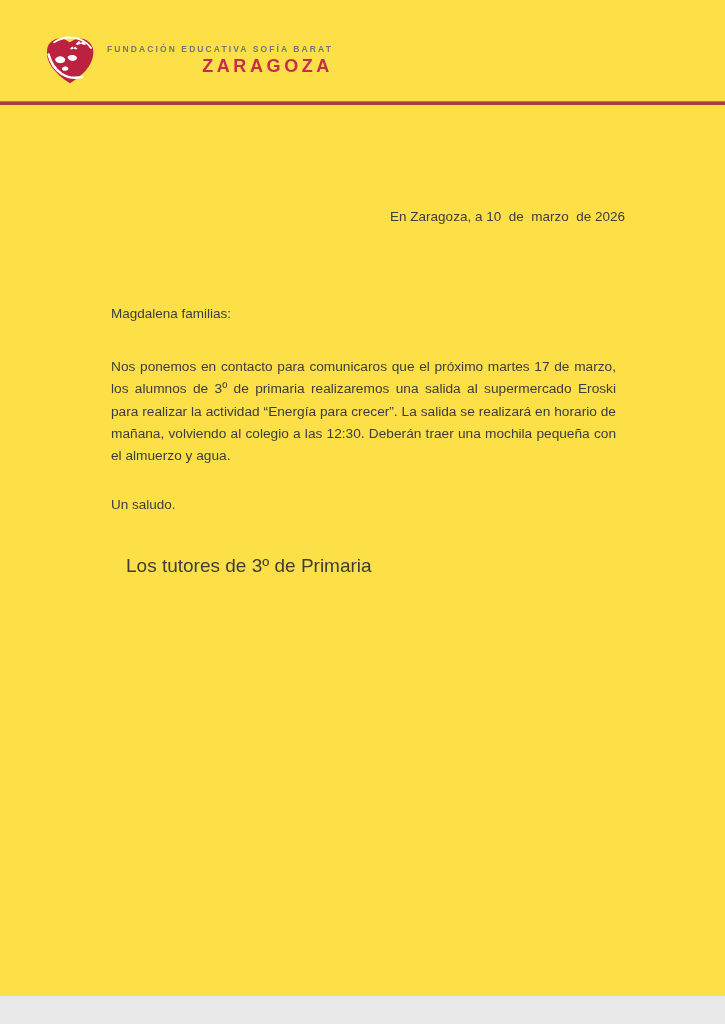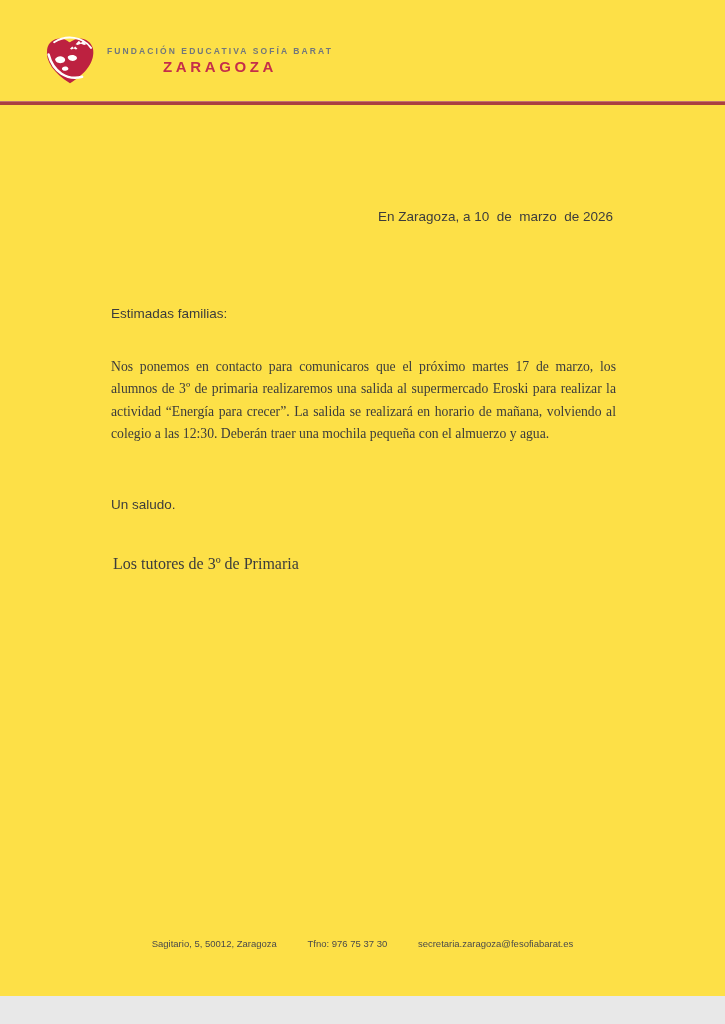--- a/index.html
+++ b/index.html
@@ -30,59 +30,57 @@
   }
   .school-name {
     color:#bd2140;
     font-size:23px;
     font-weight:bold;
     line-height:1.05;
     white-space:nowrap;
   }
   .city-line {
     color:#c52e4a;
-    font-size:15px;
+    font-size:18px;
     font-weight:bold;
     letter-spacing:3.6px;
-    text-align:center;
+    text-align:right;
     margin-top:1px;
   }
   .red-rule {
     position:absolute; top:101px; left:0;
     width:725px; height:3px;
     background:#a94040;
     border-top:1px solid #c2706e;
   }
 
   
   .dateline {
-    position:absolute; top:209px; right:112px;
+    position:absolute; top:209px; right:100px;
     font-size:13.5px;
     white-space:pre;
   }
   .salutation {
     position:absolute; top:306px; left:111px;
     font-size:13.5px;
   }
   .body-paragraph {
     position:absolute; top:356px; left:111px;
     width:505px;
     font-size:13.7px;
     line-height:22.3px;
     text-align:justify;
-    font-family:Liberation Serif, serif;
   }
   .closing {
     position:absolute; top:497px; left:111px;
     font-size:13.5px;
   }
   .signature {
-    position:absolute; top:555px; left:113px;
-    font-size:16px;
-    font-family:Liberation Serif, serif;
+    position:absolute; top:555px; left:126px;
+    font-size:19px;
   }
 
   
   .page-footer {
     position:absolute; top:936px; left:0;
     width:725px;
     text-align:center;
     font-size:9.5px;
     color:#4a4a4a;
     line-height:16px;
@@ -117,29 +115,24 @@
     <div class="logo-textblock">
       <span class="foundation-line">FUNDACIÓN EDUCATIVA SOFÍA BARAT</span>
       <span class="city-line">ZARAGOZA</span>
     </div>
   </div>
 
   <div class="red-rule"></div>
 
   <div class="dateline">En Zaragoza, a 10  de  marzo  de 2026</div>
 
-  <div class="salutation">Estimadas familias:</div>
+  <div class="salutation">Magdalena familias:</div>
 
   <div class="body-paragraph">Nos ponemos en contacto para comunicaros que el próximo martes 17 de marzo, los alumnos de 3º de primaria realizaremos una salida al supermercado Eroski para realizar la actividad “Energía para crecer”. La salida se realizará en horario de mañana, volviendo al colegio a las 12:30.  Deberán traer una mochila pequeña con el almuerzo y agua.</div>
 
   <div class="closing">Un saludo.</div>
 
   <div class="signature">Los tutores de 3º de Primaria</div>
 
   <div class="page-footer">
-    <div class="footer-contact">
-      <span class="footer-address">Sagitario, 5, 50012,  Zaragoza</span>
-      <span class="footer-phone">Tfno: 976 75 37 30</span>
-      <span class="footer-email">secretaria.zaragoza@fesofiabarat.es</span>
-    </div>
   </div>
 
 </div>
 
 </body></html>

